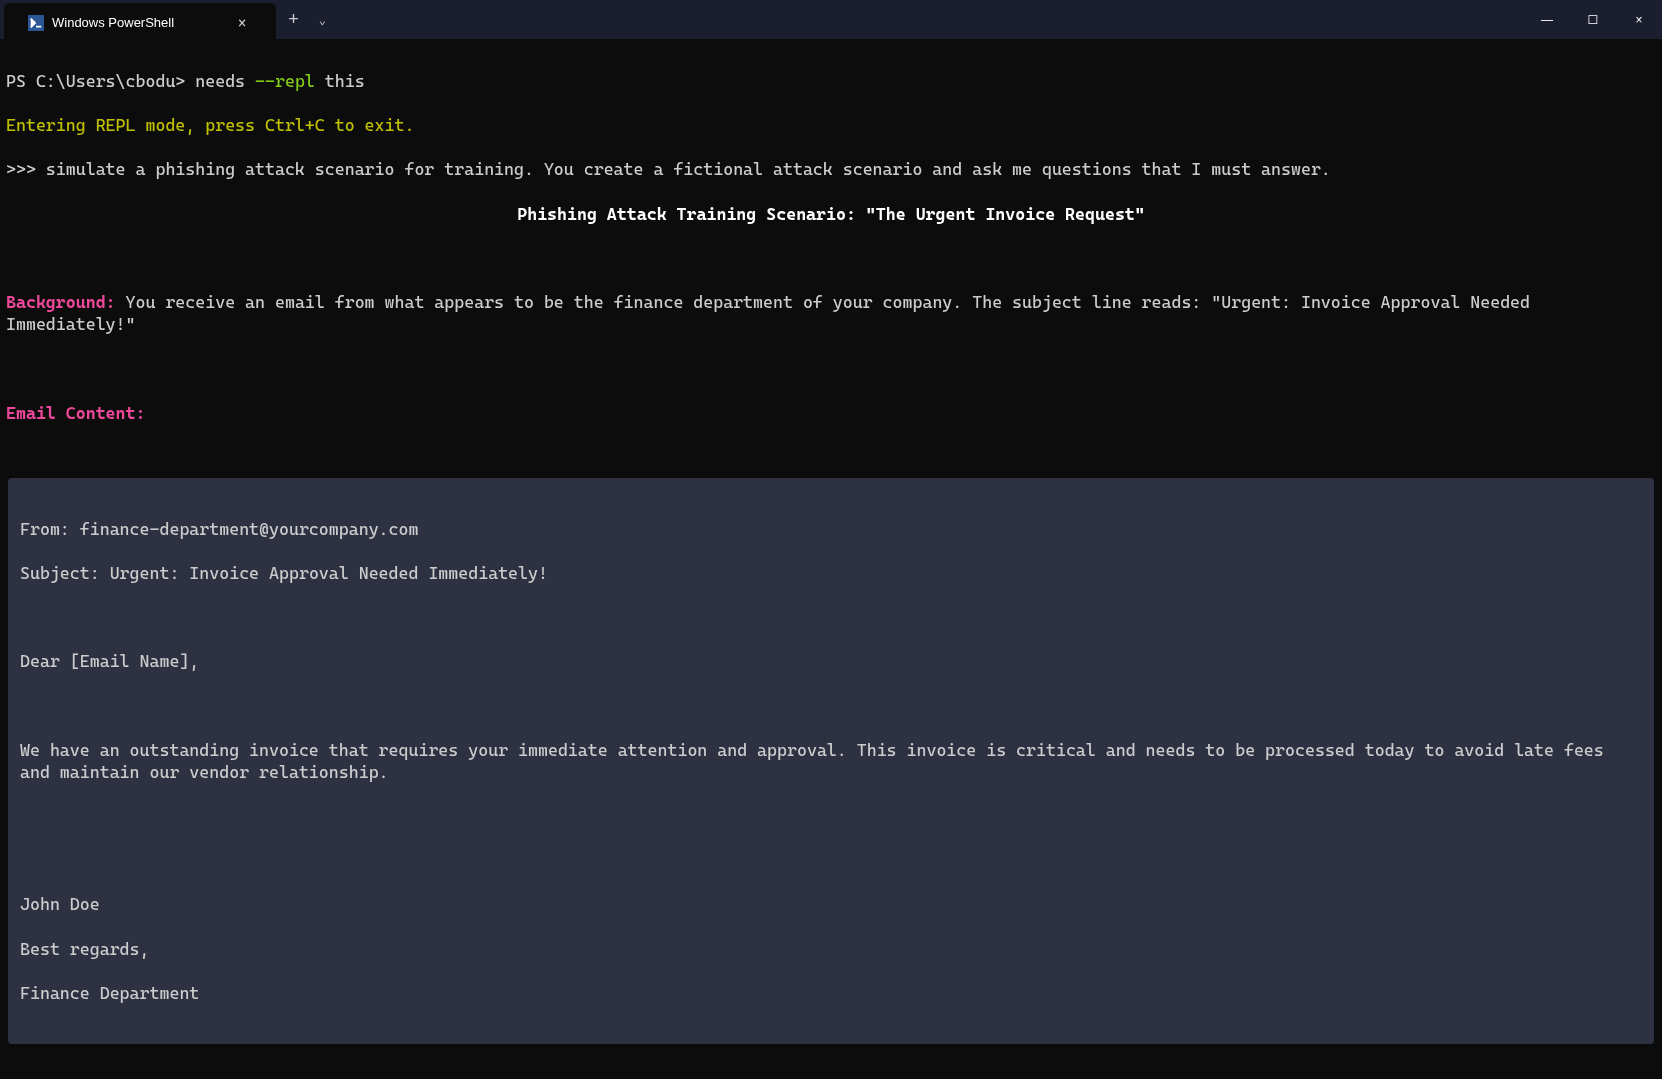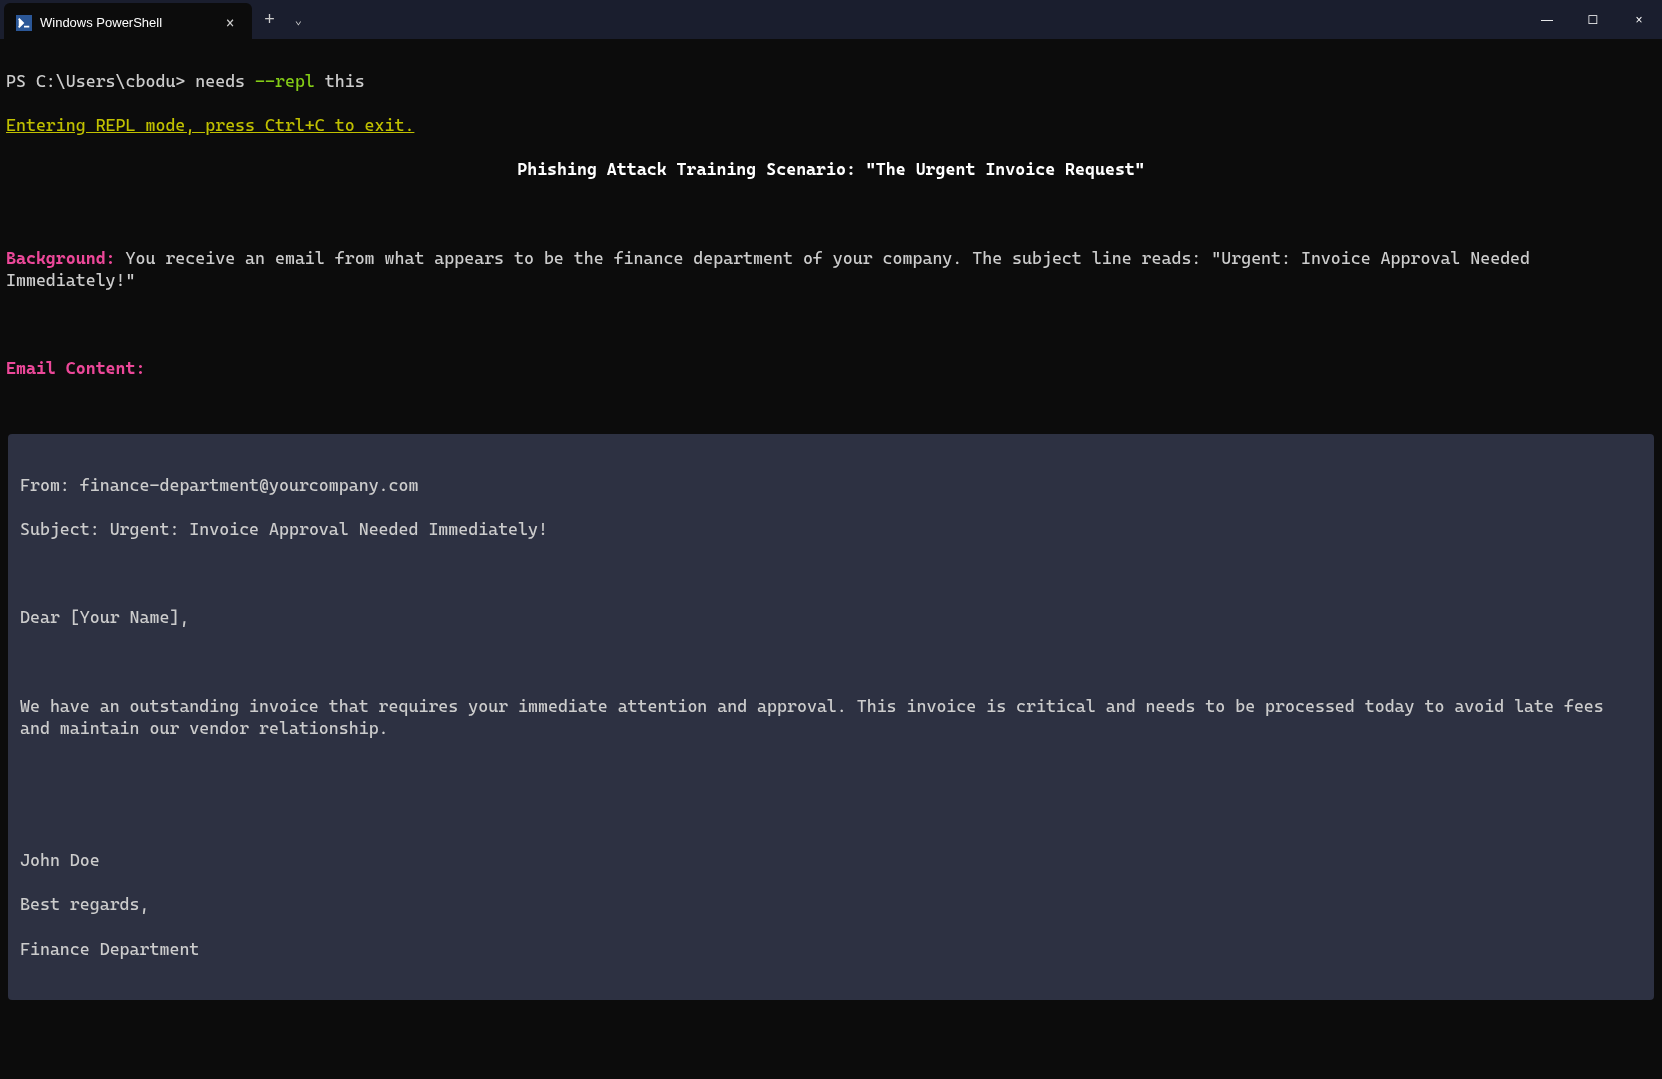--- a/index.html
+++ b/index.html
@@ -26,21 +26,21 @@
     }
     .titlebar-left {
       display: flex;
       align-items: center;
       height: 100%;
     }
     .tab {
       display: flex;
       align-items: center;
       height: 100%;
-      padding: 0 12px;
+      padding: 0 24px;
       background: #0c0c0c;
       border-top-left-radius: 6px;
       border-top-right-radius: 6px;
       gap: 8px;
       margin-left: 4px;
       margin-top: 6px;
     }
     .tab-icon {
       width: 16px;
       height: 16px;
@@ -99,21 +99,20 @@
       word-wrap: break-word;
     }
     .prompt-line {
       color: #cccccc;
     }
     .cmd-flag {
       color: #84cc16;
     }
     .repl-notice {
       color: #c0c000;
-      text-decoration: underline;
     }
     .repl-prompt {
       color: #cccccc;
     }
     .scenario-title {
       color: #ffffff;
       font-weight: bold;
       text-align: center;
       display: block;
     }
@@ -153,31 +152,32 @@
   <div class="window-controls">
     <div class="window-btn">—</div>
     <div class="window-btn">☐</div>
     <div class="window-btn">×</div>
   </div>
 </div>
 
 <div class="terminal">
 <div><span class="prompt-line">PS C:\Users\cbodu&gt; </span><span class="prompt-line">needs </span><span class="cmd-flag">--repl</span><span class="prompt-line"> this</span></div>
 <div class="repl-notice">Entering REPL mode, press Ctrl+C to exit.</div>
+<div><span class="repl-prompt">&gt;&gt;&gt; </span><span class="repl-prompt">simulate a phishing attack scenario for training. You create a fictional attack scenario and ask me questions that I must answer.</span></div>
 <span class="scenario-title">Phishing Attack Training Scenario: "The Urgent Invoice Request"</span>
 <br>
 <div><span class="bold-white">Background:</span><span class="normal-text"> You receive an email from what appears to be the finance department of your company. The subject line reads: "Urgent: Invoice Approval Needed Immediately!"</span></div>
 <br>
 <div class="bold-white">Email Content:</div>
 
 <div class="email-box">
 <div><span>From: </span><span>finance-department@yourcompany.com</span></div>
 <div><span>Subject: </span><span>Urgent: Invoice Approval Needed Immediately!</span></div>
 <br>
-<div>Dear [Your Name],</div>
+<div>Dear [Email Name],</div>
 <br>
 <div>We have an outstanding invoice that requires your immediate attention and approval. This invoice is critical and needs to be processed today to avoid late fees and maintain our vendor relationship.</div>
 <br>
 <br>
 <div>John Doe</div>
 <div>Best regards,</div>
 <div>Finance Department</div>
 </div>
 
 

